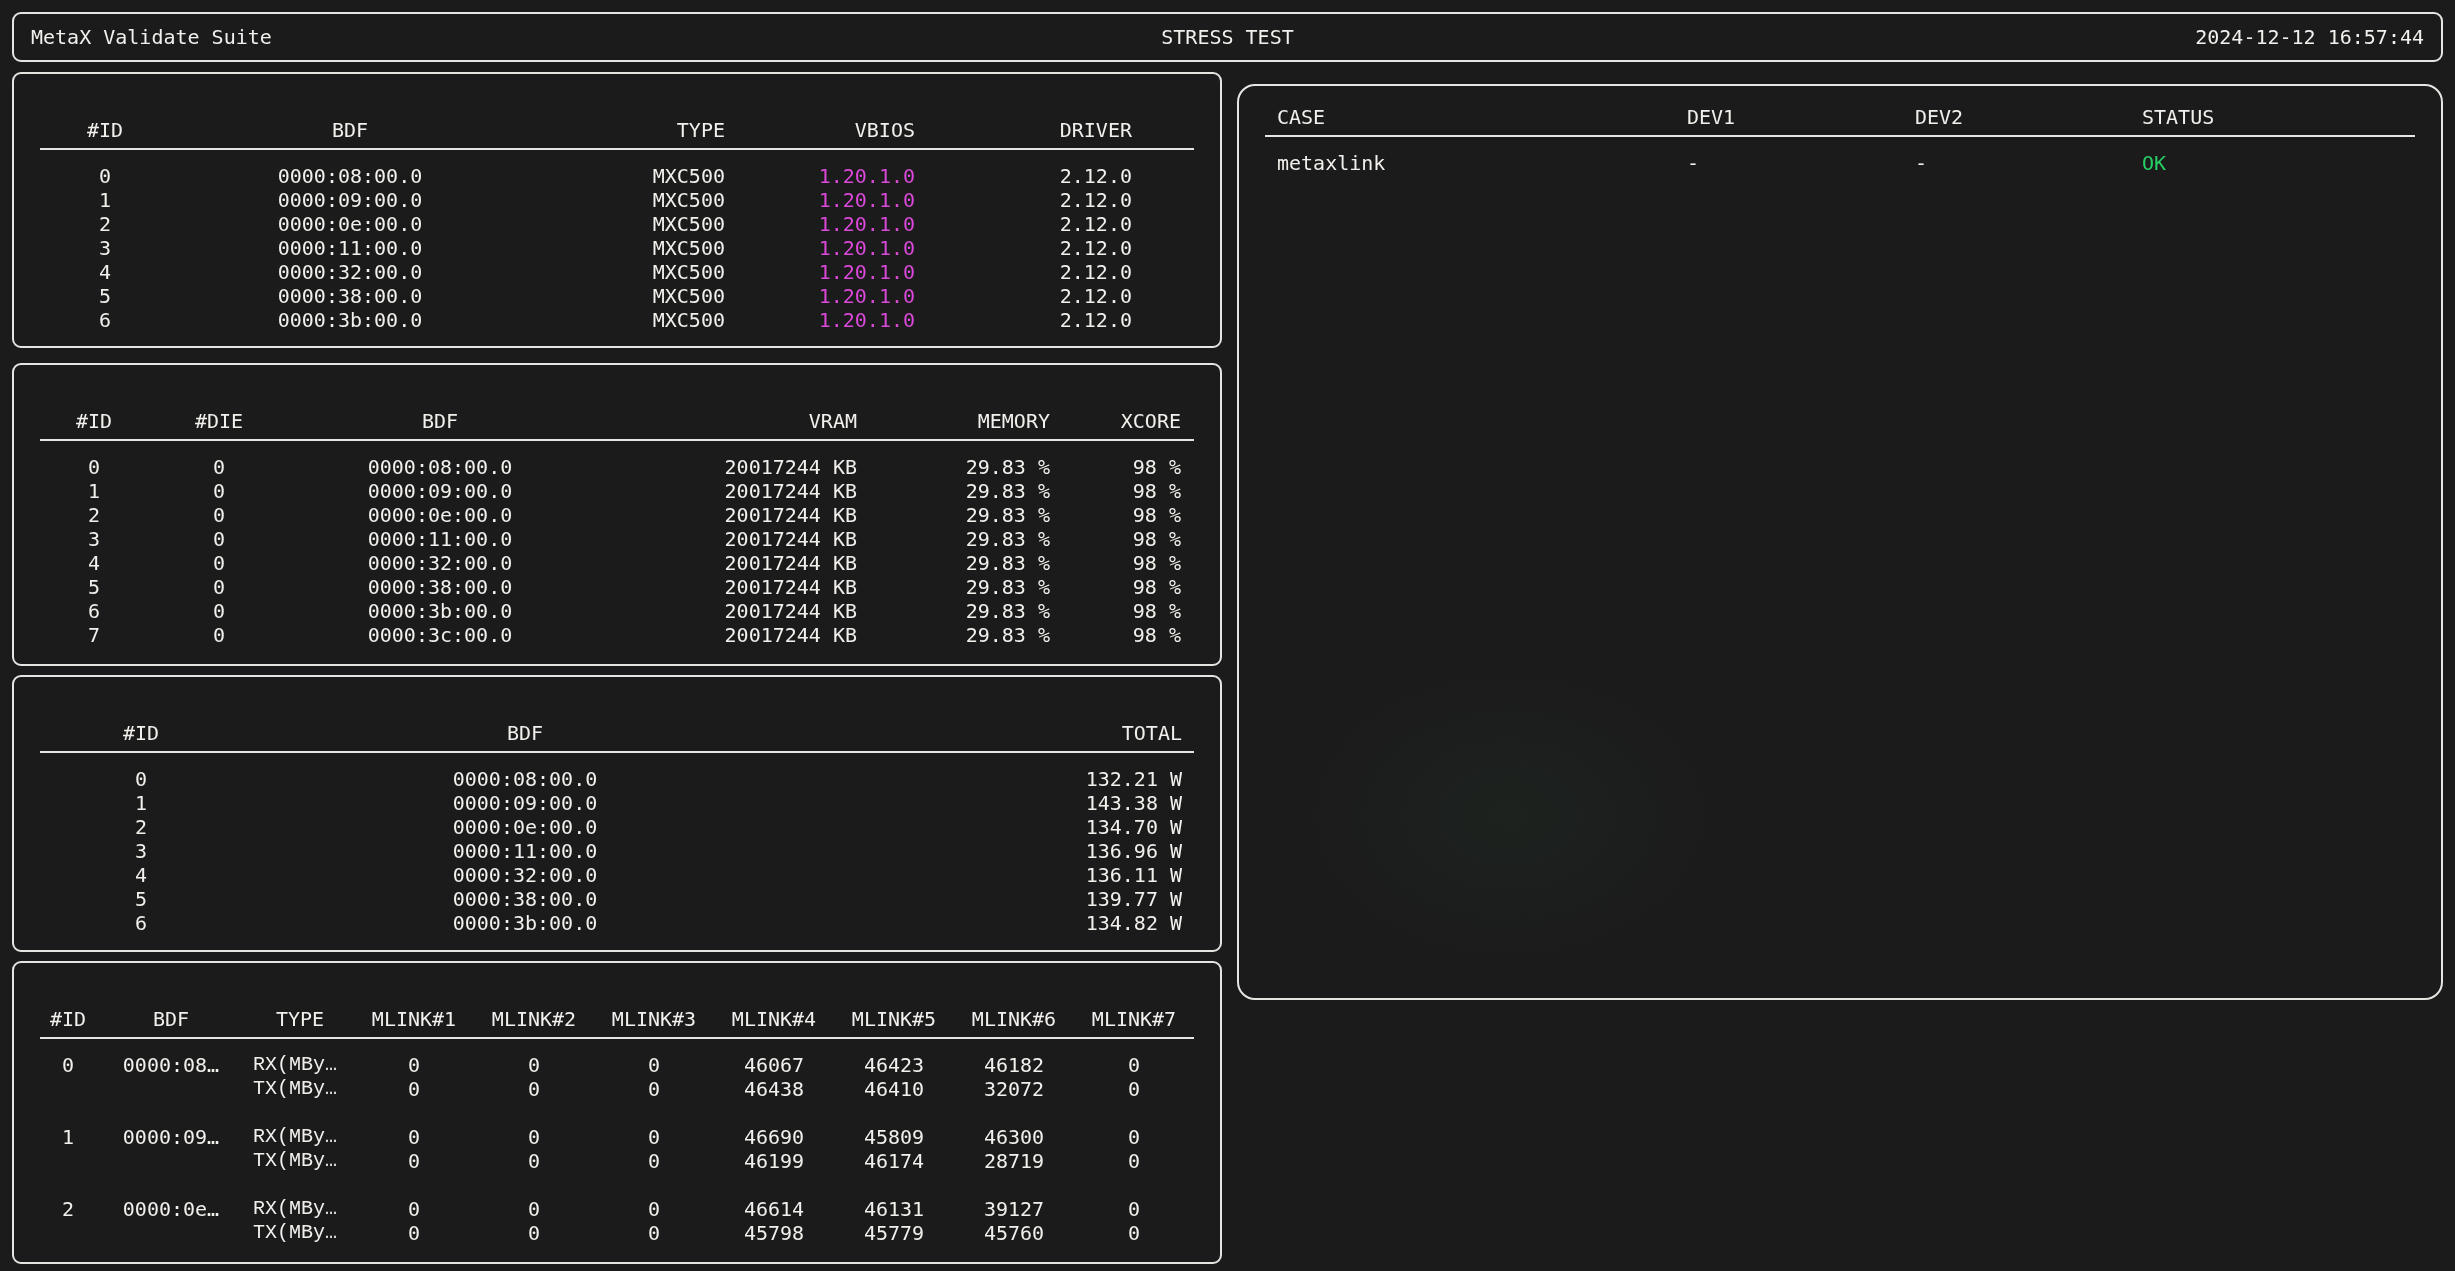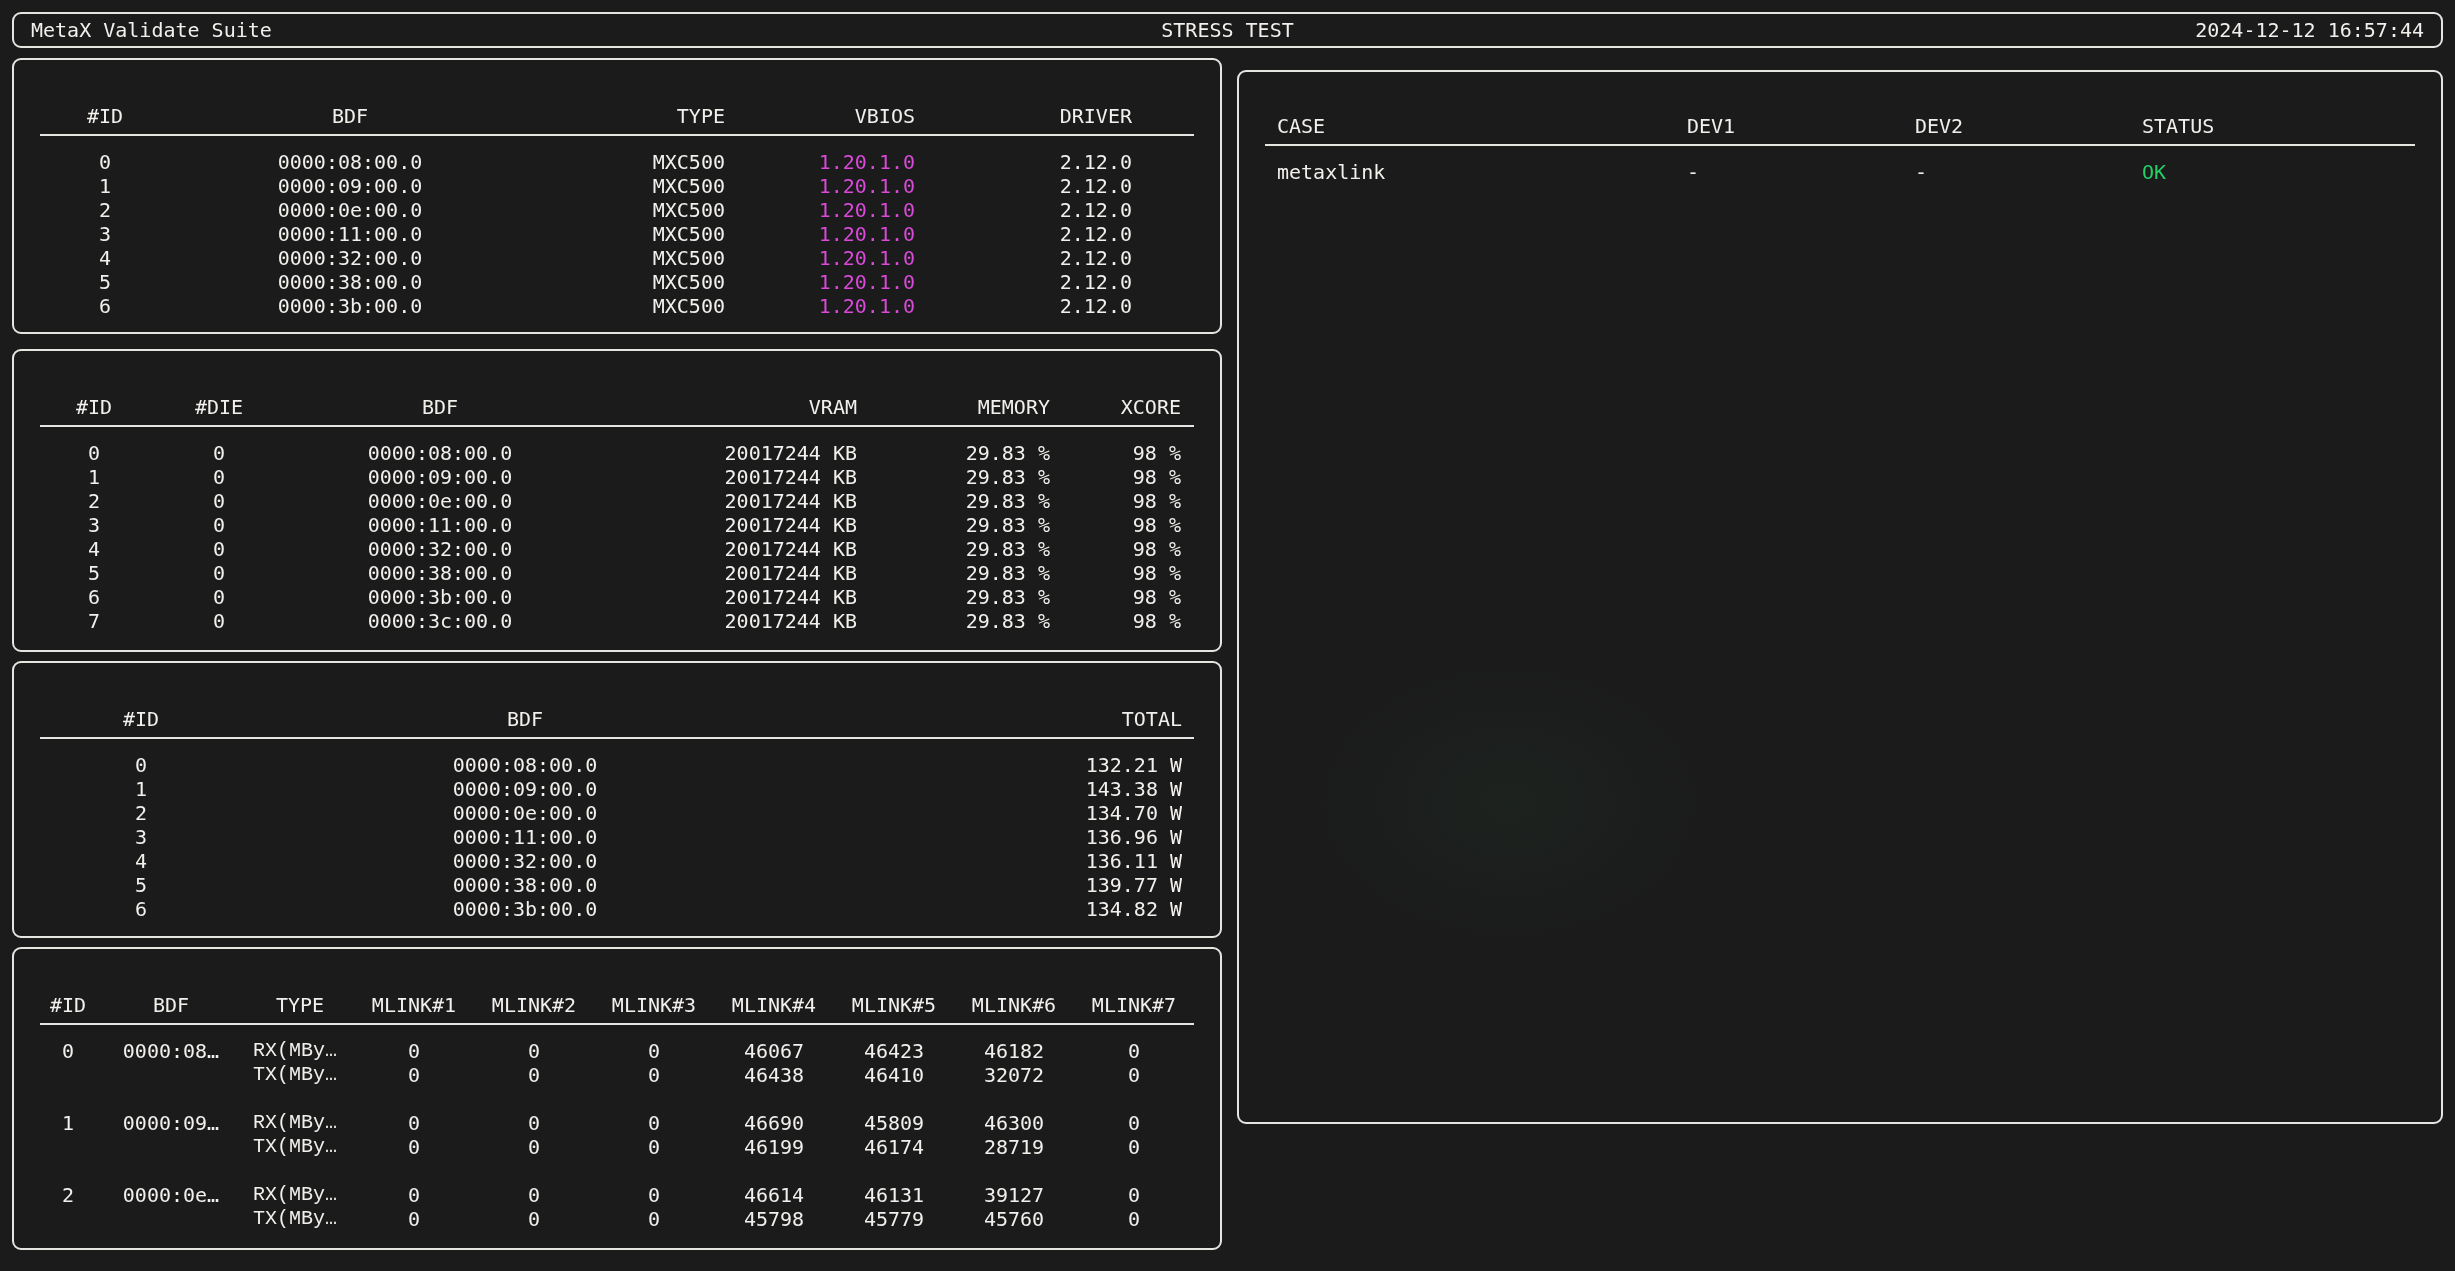--- a/index.html
+++ b/index.html
@@ -17,21 +17,21 @@
     font-family: "DejaVu Sans Mono", "Liberation Mono", monospace;
     font-size: 20px;
     line-height: 24px;
     overflow: hidden;
   }
   .page { padding: 12px; }
 
   
   .topbar {
     position: relative;
-    height: 36px;
+    height: 50px;
     border: 2px solid var(--border);
     border-radius: 9px;
     display: flex;
     align-items: center;
     padding: 1px 17px;
     margin-bottom: 10px;
   }
   .topbar .app-title { flex: 0 0 auto; }
   .topbar .mode {
     position: absolute;
@@ -60,21 +60,21 @@
     background: var(--bg);
     padding: 0 10px;
     white-space: nowrap;
     line-height: 24px;
     margin-top: -12px;
   }
   .p-device  { height: 276px; margin-bottom: 15px; }
   .p-usage   { height: 303px; margin-bottom: 9px; }
   .p-power   { height: 277px; margin-bottom: 9px; }
   .p-bw      { height: 303px; }
-  .p-cases   { height: 1054px; margin-top: 12px; padding-top: 42px; }
+  .p-cases   { height: 916px; margin-top: 12px; padding-top: 19px; border-radius: 18px; }
 
   
   .smudge {
     position: absolute;
     left: 60px; top: 580px;
     width: 420px; height: 300px;
     background: radial-gradient(ellipse at center, rgba(30,40,34,0.55), rgba(27,27,27,0) 70%);
     pointer-events: none;
   }
 

